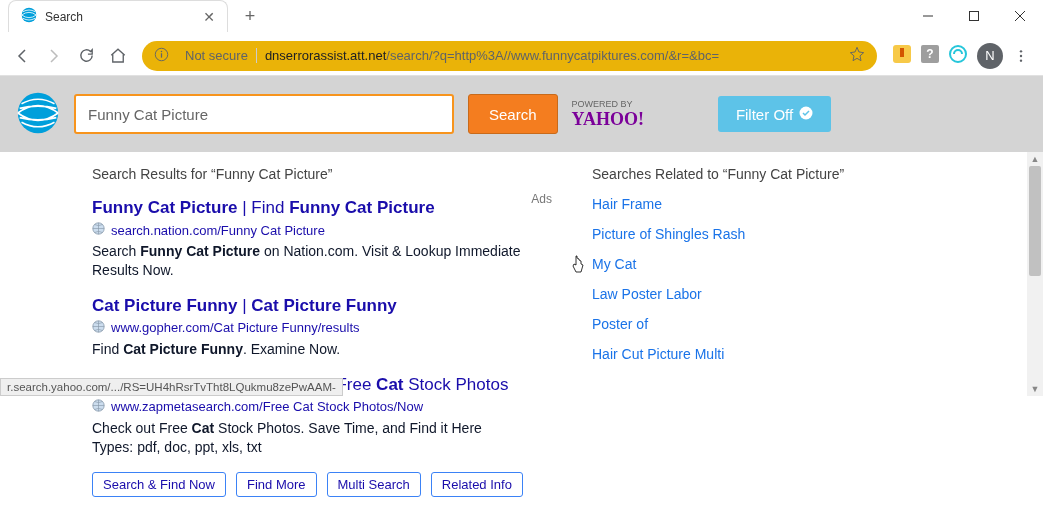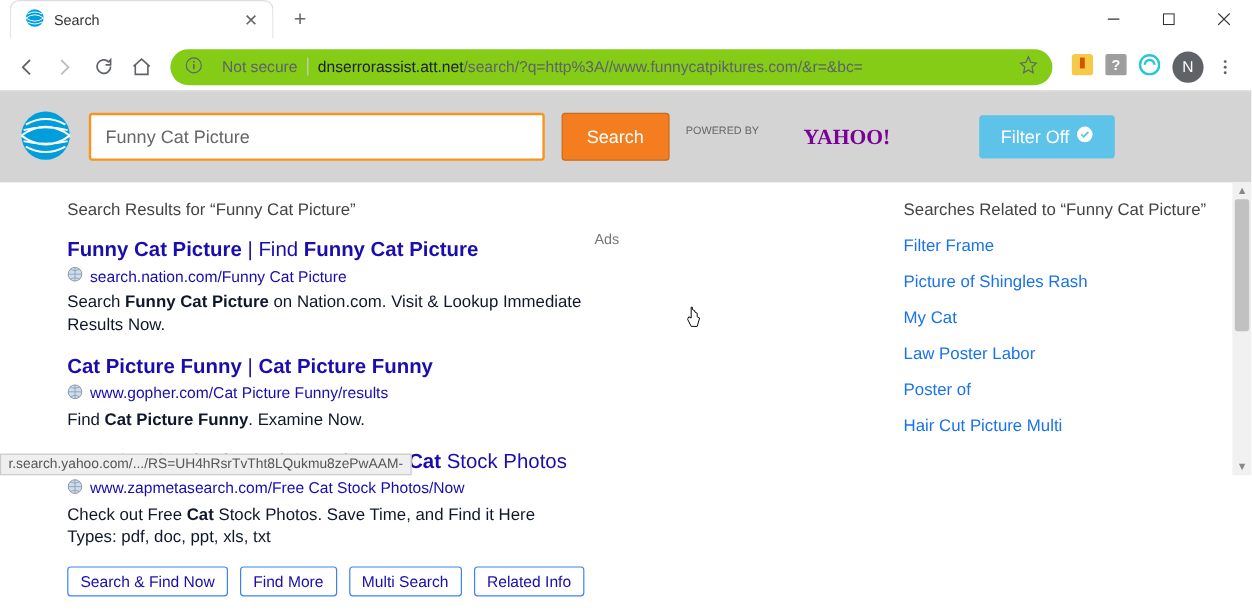--- a/index.html
+++ b/index.html
@@ -9,35 +9,35 @@
   .tab-favicon svg { width: 16px; height: 16px; }
   .tab-title { font-size: 12px; color: #333; flex: 1; }
   .tab-close { color: #666; font-size: 14px; cursor: pointer; }
   .new-tab { display: flex; align-items: center; justify-content: center; width: 28px; height: 28px; font-size: 18px; color: #666; margin-left: 8px; margin-top: 2px; cursor: pointer; }
   .win-controls { margin-left: auto; display: flex; }
   .win-btn { width: 46px; height: 32px; display: flex; align-items: center; justify-content: center; }
   .win-btn svg { width: 10px; height: 10px; }
   .toolbar { height: 40px; background: #fff; border-bottom: 1px solid #e1e1e1; display: flex; align-items: center; padding: 0 8px; gap: 4px; }
   .tb-btn { width: 28px; height: 28px; display: flex; align-items: center; justify-content: center; border-radius: 50%; color: #5f6368; }
   .tb-btn.disabled { color: #bdbdbd; }
-  .addr-bar { flex: 1; height: 30px; background: #84cc16; border-radius: 15px; display: flex; align-items: center; padding: 0 12px; gap: 8px; margin: 0 6px; }
+  .addr-bar { flex: 1; height: 30px; background: #eab308; border-radius: 15px; display: flex; align-items: center; padding: 0 12px; gap: 8px; margin: 0 6px; }
   .not-secure { color: #5f6368; font-size: 13px; padding: 0 8px; border-right: 1px solid #ccc; }
   .url-text { color: #5f6368; font-size: 13px; flex: 1; white-space: nowrap; overflow: hidden; }
   .url-text .black { color: #202124; }
   .ext-icons { display: flex; gap: 10px; align-items: center; padding: 0 6px; }
   .avatar { width: 26px; height: 26px; border-radius: 50%; background: #5f6368; color: #fff; display: flex; align-items: center; justify-content: center; font-size: 13px; }
   .page { position: relative; height: 320px; }
   .search-bar-bg { background: #d4d4d4; height: 76px; display: flex; align-items: center; padding: 0 16px; gap: 14px; }
   .att-logo svg { width: 44px; height: 44px; }
   .search-box { width: 380px; height: 40px; border: 2px solid #f7941d; border-radius: 3px; background: #fff; padding: 0 12px; font-size: 15px; color: #666; display: flex; align-items: center; }
   .search-btn { height: 40px; background: #f47d1f; color: #fff; border: 1px solid #c86a1a; border-radius: 3px; padding: 0 20px; font-size: 15px; cursor: pointer; }
-  .powered-yahoo { font-size: 9px; color: #666; display: flex; flex-direction: row; gap: 37px; }
+  .powered-yahoo { font-size: 9px; color: #666; display: flex; flex-direction: column; }
   .yahoo-brand { font-family: Georgia, serif; font-size: 18px; color: #7b0099; font-weight: bold; }
   .filter-btn { margin-left: 60px; height: 36px; background: #5dc3e8; color: #fff; border: none; border-radius: 3px; padding: 0 18px; font-size: 15px; display: flex; align-items: center; gap: 6px; }
-  .content { display: flex; padding: 14px 0 0 56px; gap: 40px; height: 356px; overflow: hidden; justify-content: space-between; }
+  .content { display: flex; padding: 14px 0 0 92px; gap: 40px; height: 356px; overflow: hidden; }
   .results { width: 460px; }
   .results-header { font-size: 14px; color: #444; margin-bottom: 16px; }
   .ads-label { float: right; margin-right: 0; font-size: 12px; color: #777; }
   .result { margin-bottom: 16px; }
   .r-title { color: #1a0dab; font-size: 17px; margin-bottom: 4px; }
   .r-title b { font-weight: 700; }
   .r-url-line { display: flex; align-items: center; gap: 6px; margin-bottom: 4px; }
   .r-url { color: #1a0dab; font-size: 13px; }
   .r-snip { color: #0f172a; font-size: 14px; line-height: 1.35; }
   .r-snip b { font-weight: 700; }
@@ -220,21 +220,21 @@
       <div class="btn-row">
         <button class="pill-btn cut">Search &amp; Find Now</button>
         <button class="pill-btn cut">Find More</button>
         <button class="pill-btn">Multi Search</button>
         <button class="pill-btn">Related Info</button>
       </div>
     </div>
 
     <div class="related">
       <div class="related-header">Searches Related to “Funny Cat Picture”</div>
-      <a>Filter Frame</a>
+      <a>Hair Frame</a>
       <a>Picture of Shingles Rash</a>
       <a>My Cat</a>
       <a>Law Poster Labor</a>
       <a>Poster of</a>
       <a>Hair Cut Picture Multi</a>
     </div>
   </div>
 
   <div class="scrollbar">
     <div class="scroll-arrow up">▲</div>

